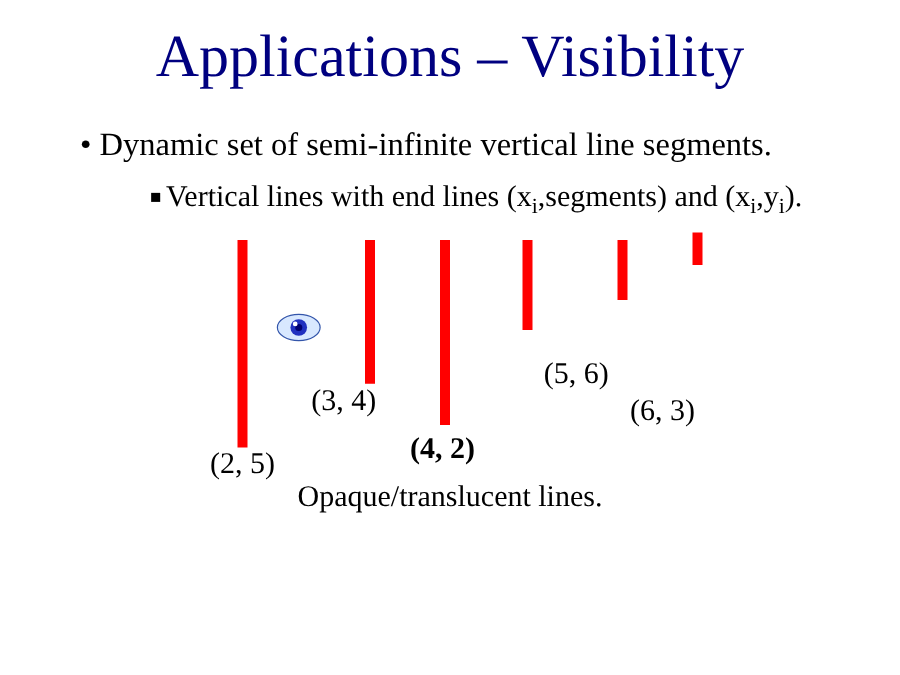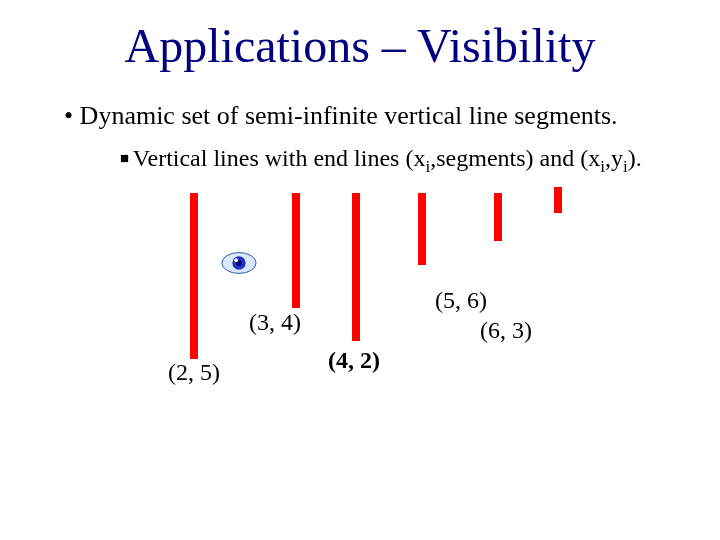--- a/index.html
+++ b/index.html
@@ -96,15 +96,16 @@
     <ellipse cx="20" cy="14" rx="18" ry="11" fill="#d8e8ff" stroke="#3355aa" stroke-width="1"></ellipse>
     <circle cx="20" cy="14" r="7" fill="#2030c0"></circle>
     <circle cx="20" cy="14" r="3" fill="#000070"></circle>
     <circle cx="17" cy="11" r="2" fill="#fff"></circle>
   </svg>
 
   <div class="lbl" style="left:168px; top:172px;">(2, 5)</div>
   <div class="lbl" style="left:249px; top:122px;">(3, 4)</div>
   <div class="lbl" style="left:328px; top:160px;font-weight:bold;">(4, 2)</div>
   <div class="lbl" style="left:395px; top:100px;margin-left:40px;">(5, 6)</div>
-  <div class="lbl" style="left:480px; top:130px;">(6, 3)</div>
+  <div class="lbl" style="left:504px; top:130px;">(6, 3)</div>
 
+  <div class="caption">Opaque/translucent lines.</div>
 </div>
 
 </body></html>

